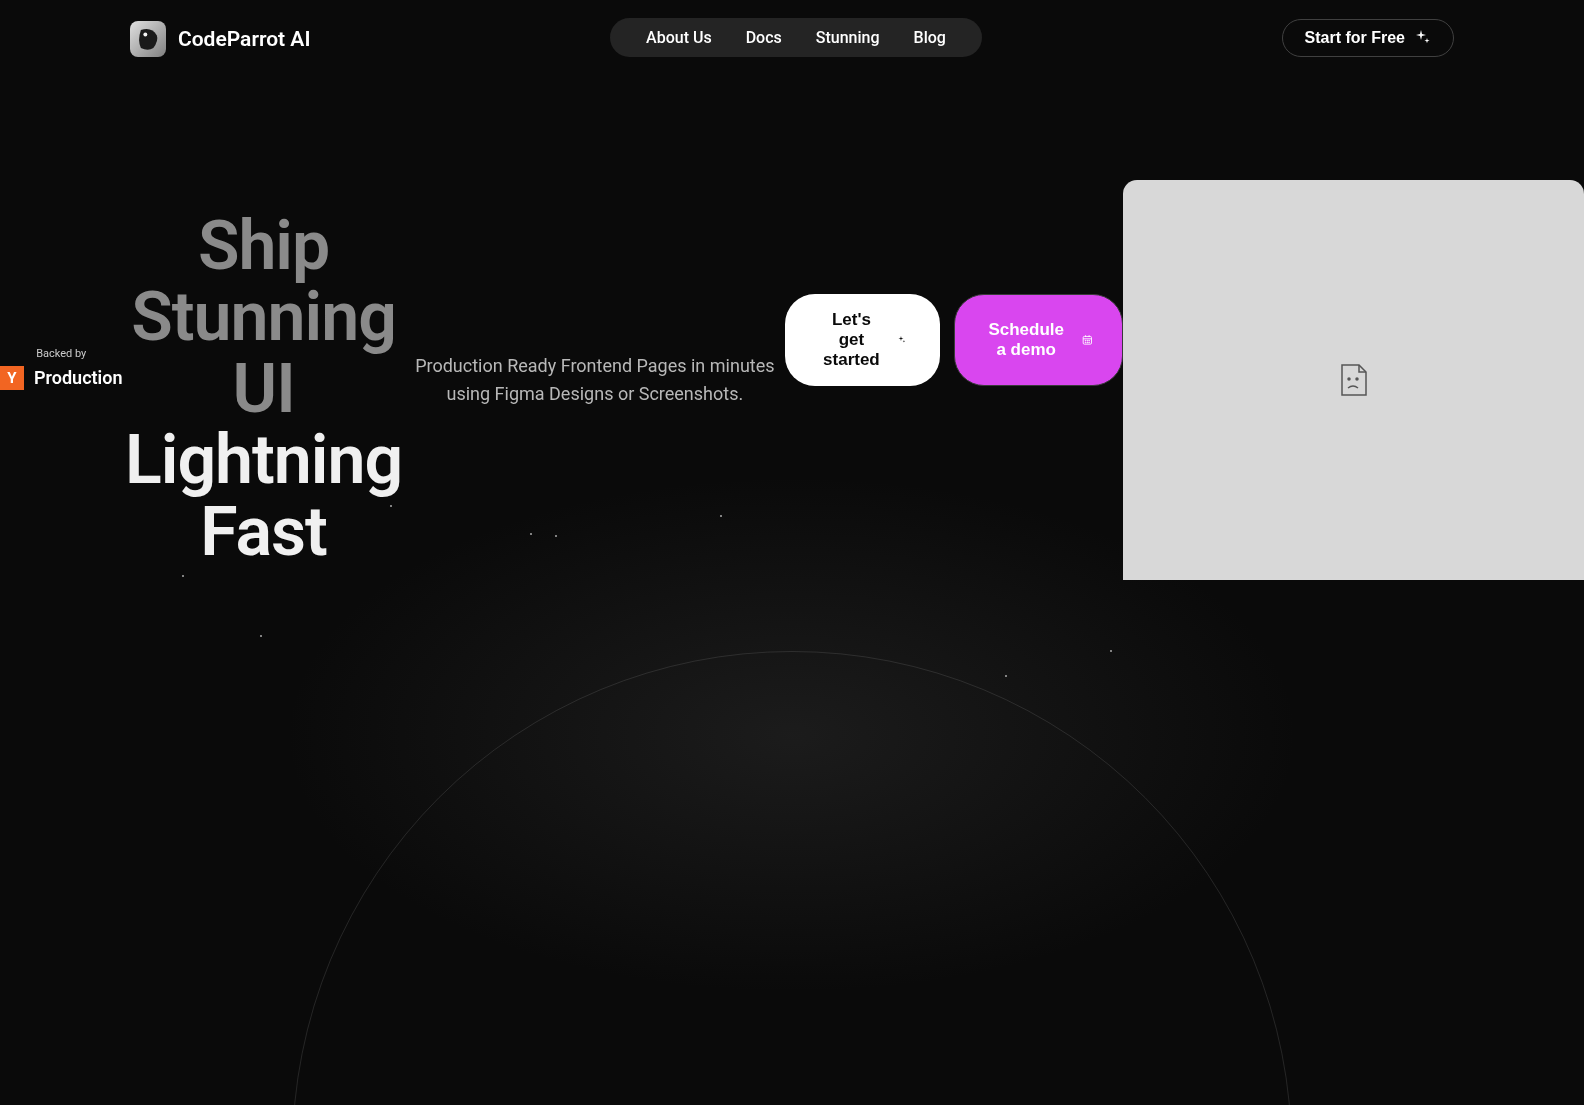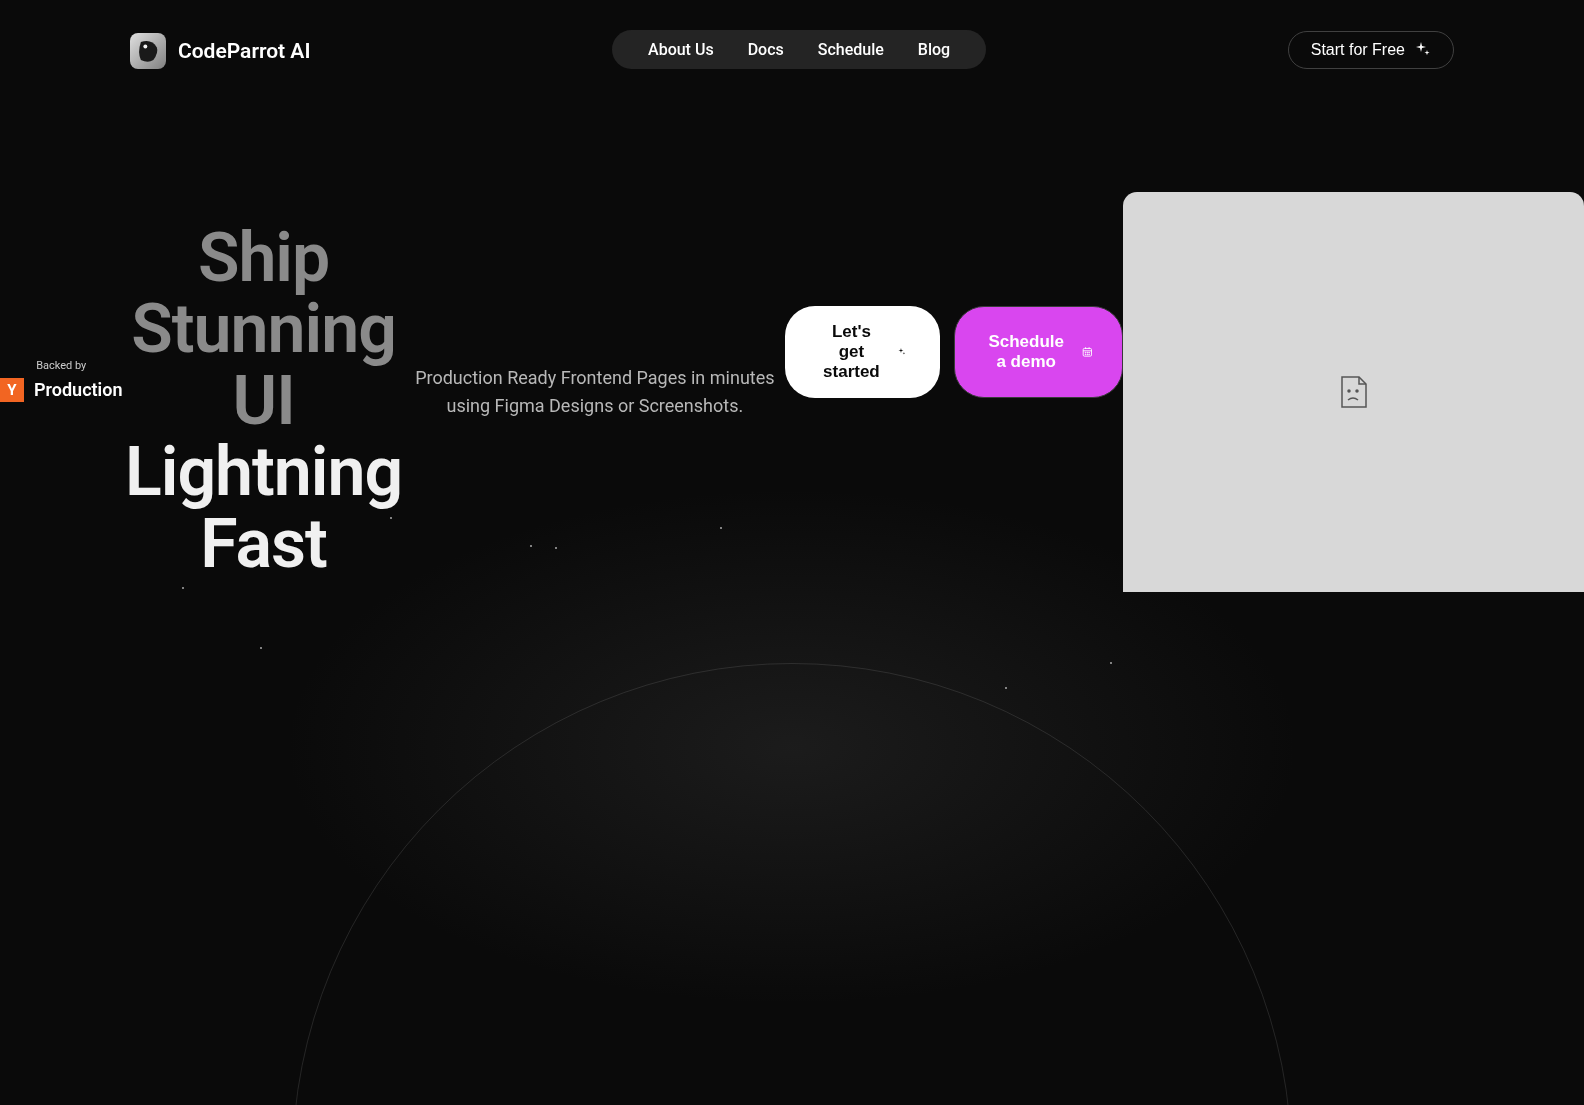--- a/index.html
+++ b/index.html
@@ -50,41 +50,40 @@
       font-weight: 600;
       color: #ffffff;
     }
     
     .nav-pill {
       display: flex;
       gap: 34px;
       background-color: #242424;
       padding: 10px 36px;
       border-radius: 28px;
-      margin-top: 12px;
     }
     
     .nav-item {
       color: #ffffff;
       font-size: 16px;
       font-weight: 500;
       cursor: pointer;
     }
     
     .cta-button {
       display: flex;
       align-items: center;
       gap: 10px;
       padding: 9px 22px;
       border: 1px solid #404040;
       border-radius: 24px;
       background: transparent;
       color: #ffffff;
       font-size: 16px;
-      font-weight: 400;
+      font-weight: 700;
       cursor: pointer;
     }
     
     .sparkle-icon {
       width: 16px;
       height: 16px;
     }
     
     .hero-section {
       display: flex;
@@ -267,21 +266,21 @@
         <path d="M 10 8 Q 22 4 28 14 Q 30 20 24 28 Q 18 32 10 28 Q 6 20 10 8 Z" fill="#1a1a1a"></path>
         <circle cx="15" cy="13" r="2.2" fill="#f5f5f5"></circle>
       </svg>
     </div>
     <span class="logo-text">CodeParrot AI</span>
   </div>
 
   <nav class="nav-pill">
     <span class="nav-item">About Us</span>
     <span class="nav-item">Docs</span>
-    <span class="nav-item">Schedule</span>
+    <span class="nav-item">Stunning</span>
     <span class="nav-item">Blog</span>
   </nav>
 
   <button class="cta-button">
     <span>Start for Free</span>
     <svg class="sparkle-icon" viewBox="0 0 16 16" fill="#ffffff">
       <path d="M6 0 L7 4 L11 5 L7 6 L6 10 L5 6 L1 5 L5 4 Z"></path>
       <path d="M12 8 L12.6 10 L14.6 10.6 L12.6 11.2 L12 13.2 L11.4 11.2 L9.4 10.6 L11.4 10 Z"></path>
     </svg>
   </button>

